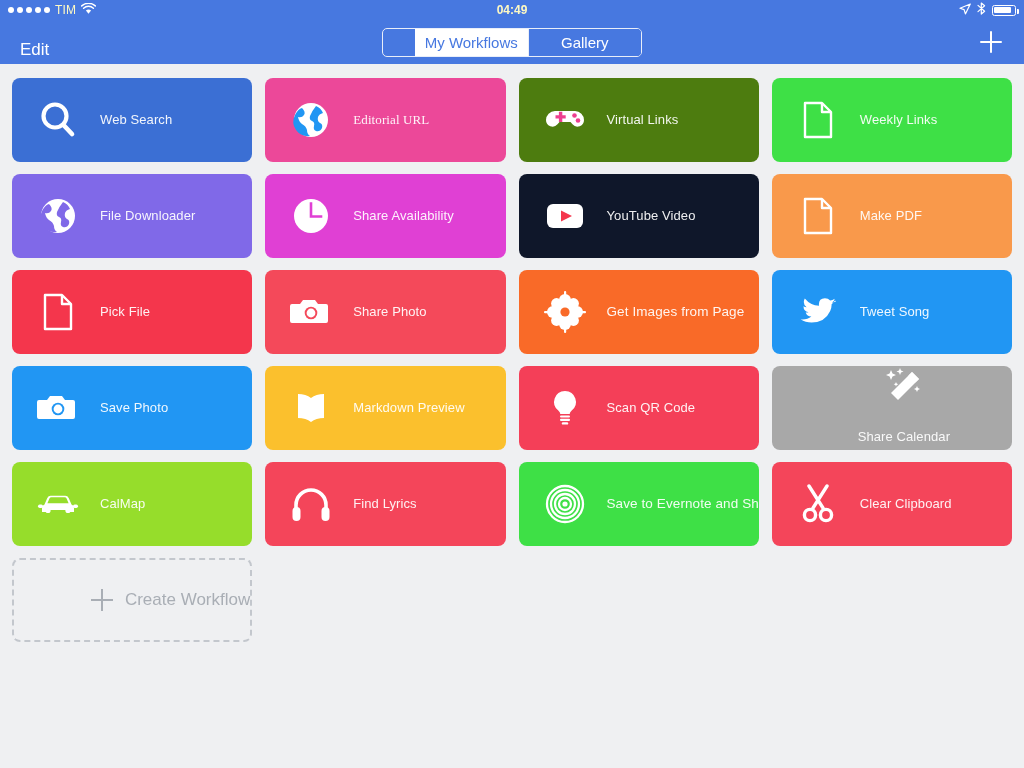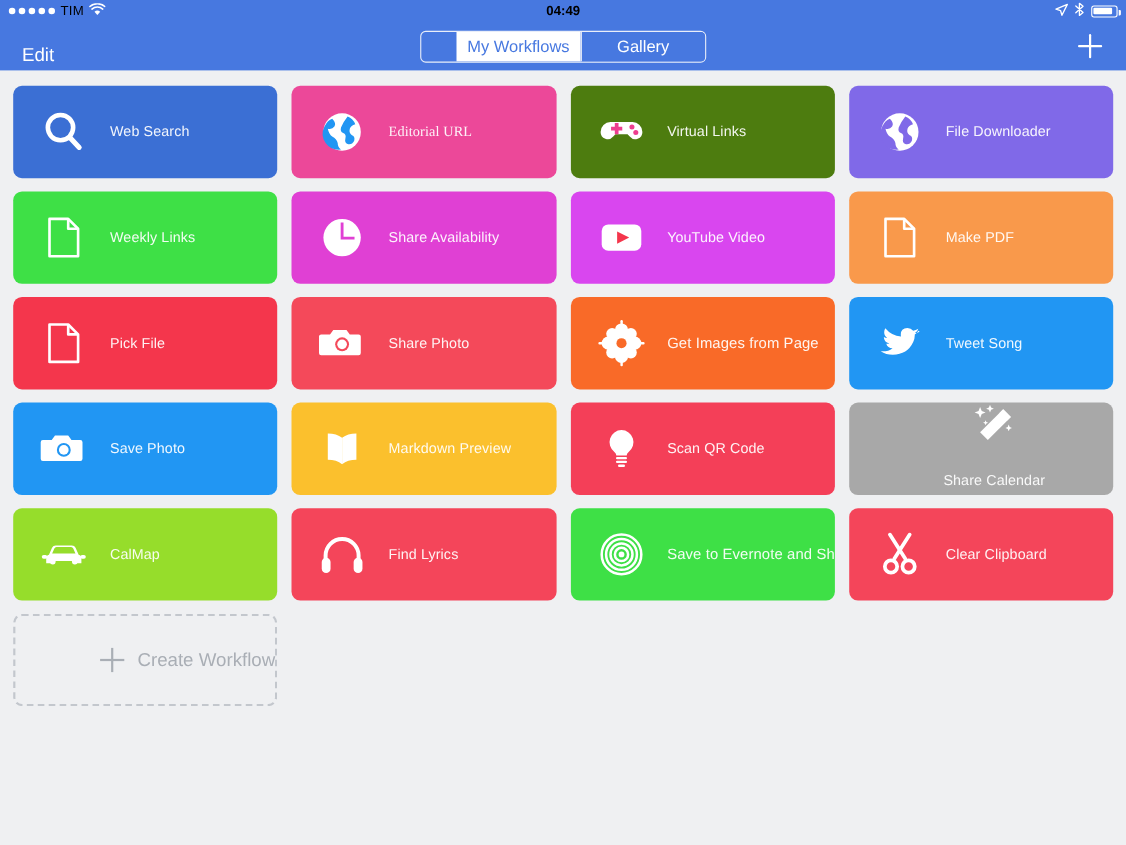--- a/index.html
+++ b/index.html
@@ -5,21 +5,21 @@
   * { box-sizing: border-box; margin: 0; padding: 0; }
   html, body {
     width: 1024px; height: 768px;
     background: #eff0f2;
     font-family: "Liberation Sans", sans-serif;
     overflow: hidden;
   }
 
   
   .statusbar {
-    height: 20px; background: #4778e0; color: #000000;
+    height: 20px; background: #4778e0; color: #fef9c3;
     display: flex; align-items: center; padding: 0 8px;
     font-size: 12px; position: relative;
   }
   .sb-left { display: flex; align-items: center; gap: 5px; }
   .dots { display: flex; gap: 3px; align-items: center; }
   .dots i { width: 6px; height: 6px; border-radius: 50%; background: #fff; display: block; }
   .carrier { font-size: 12px; letter-spacing: .2px; }
   .sb-center {
     position: absolute; left: 0; right: 0; text-align: center;
     font-size: 12px; font-weight: bold; pointer-events: none;
@@ -180,49 +180,49 @@
       <span class="ico">
         <svg width="44" height="44" viewBox="0 0 44 44">
           <path d="M12 13 h20 a9 9 0 0 1 9 9 a6.5 6.5 0 0 1 -11.5 4.2 l-2 -2.2 h-11 l-2 2.2 A6.5 6.5 0 0 1 3 22 a9 9 0 0 1 9 -9z" fill="#fff"></path>
                 <path d="M12.5 17.2 h3.4 v-3.4 h3.4 v3.4 h3.4 v3.4 h-3.4 v3.4 h-3.4 v-3.4 h-3.4z" fill="#ed3e8f"></path>
                 <circle cx="31.5" cy="17.5" r="2.3" fill="#ed3e8f"></circle>
                 <circle cx="35" cy="22.5" r="2.3" fill="#ed3e8f"></circle>
         </svg>
       </span>
       <span class="label">Virtual Links</span>
     </button>
+    <button class="tile" style="background: rgb(62, 224, 70);">
+      <span class="ico">
+        <svg width="44" height="44" viewBox="0 0 44 44">
+          <path d="M9 5 h17 l9 9 v25 h-26 z" fill="none" stroke="#fff" stroke-width="2.4" stroke-linejoin="round"></path>
+                <path d="M26 5 v9 h9" fill="none" stroke="#fff" stroke-width="2.4" stroke-linejoin="round"></path>
+        </svg>
+      </span>
+      <span class="label">Weekly Links</span>
+    </button>
     <button class="tile" style="background: rgb(128, 105, 232);">
       <span class="ico">
         <svg width="44" height="44" viewBox="0 0 44 44">
           <circle cx="22" cy="22" r="17" fill="#fff"></circle>
                 <path d="M13 10 q4 4 2 7 q-2 3 -6 2 q1 5 4 7 q4 2 5 6 q0 4 3 6 q-9 1 -14 -6 q-5 -7 -1 -15 q3 -6 7 -7z" fill="#8069e8"></path>
                 <path d="M27 8 q5 2 7 7 q-4 1 -5 4 q-1 4 2 6 q3 1 2 5 q-2 4 -6 3 q-3 -1 -2 -5 q1 -4 -2 -5 q-3 -1 -2 -5 q2 -5 6 -10z" fill="#8069e8"></path>
         </svg>
       </span>
       <span class="label">File Downloader</span>
     </button>
-    <button class="tile" style="background: rgb(62, 224, 70);">
-      <span class="ico">
-        <svg width="44" height="44" viewBox="0 0 44 44">
-          <path d="M9 5 h17 l9 9 v25 h-26 z" fill="none" stroke="#fff" stroke-width="2.4" stroke-linejoin="round"></path>
-                <path d="M26 5 v9 h9" fill="none" stroke="#fff" stroke-width="2.4" stroke-linejoin="round"></path>
-        </svg>
-      </span>
-      <span class="label">Weekly Links</span>
-    </button>
     <button class="tile" style="background: rgb(224, 64, 212);">
       <span class="ico">
         <svg width="44" height="44" viewBox="0 0 44 44">
           <circle cx="22" cy="22" r="17" fill="#fff"></circle>
                 <path d="M22 9.5 v13 h10" fill="none" stroke="#e040d4" stroke-width="2.6" stroke-linecap="square"></path>
         </svg>
       </span>
       <span class="label">Share Availability</span>
     </button>
-    <button class="tile" style="background: #d946ef;">
+    <button class="tile" style="background: #0f172a;">
       <span class="ico">
         <svg width="44" height="44" viewBox="0 0 44 44">
           <rect x="4" y="10" width="36" height="24" rx="6" fill="#fff"></rect>
                 <path d="M18 16.5 L29 22 L18 27.5 z" fill="#f4364c"></path>
         </svg>
       </span>
       <span class="label">YouTube Video</span>
     </button>
     <button class="tile" style="background: rgb(249, 153, 75);">
       <span class="ico">

